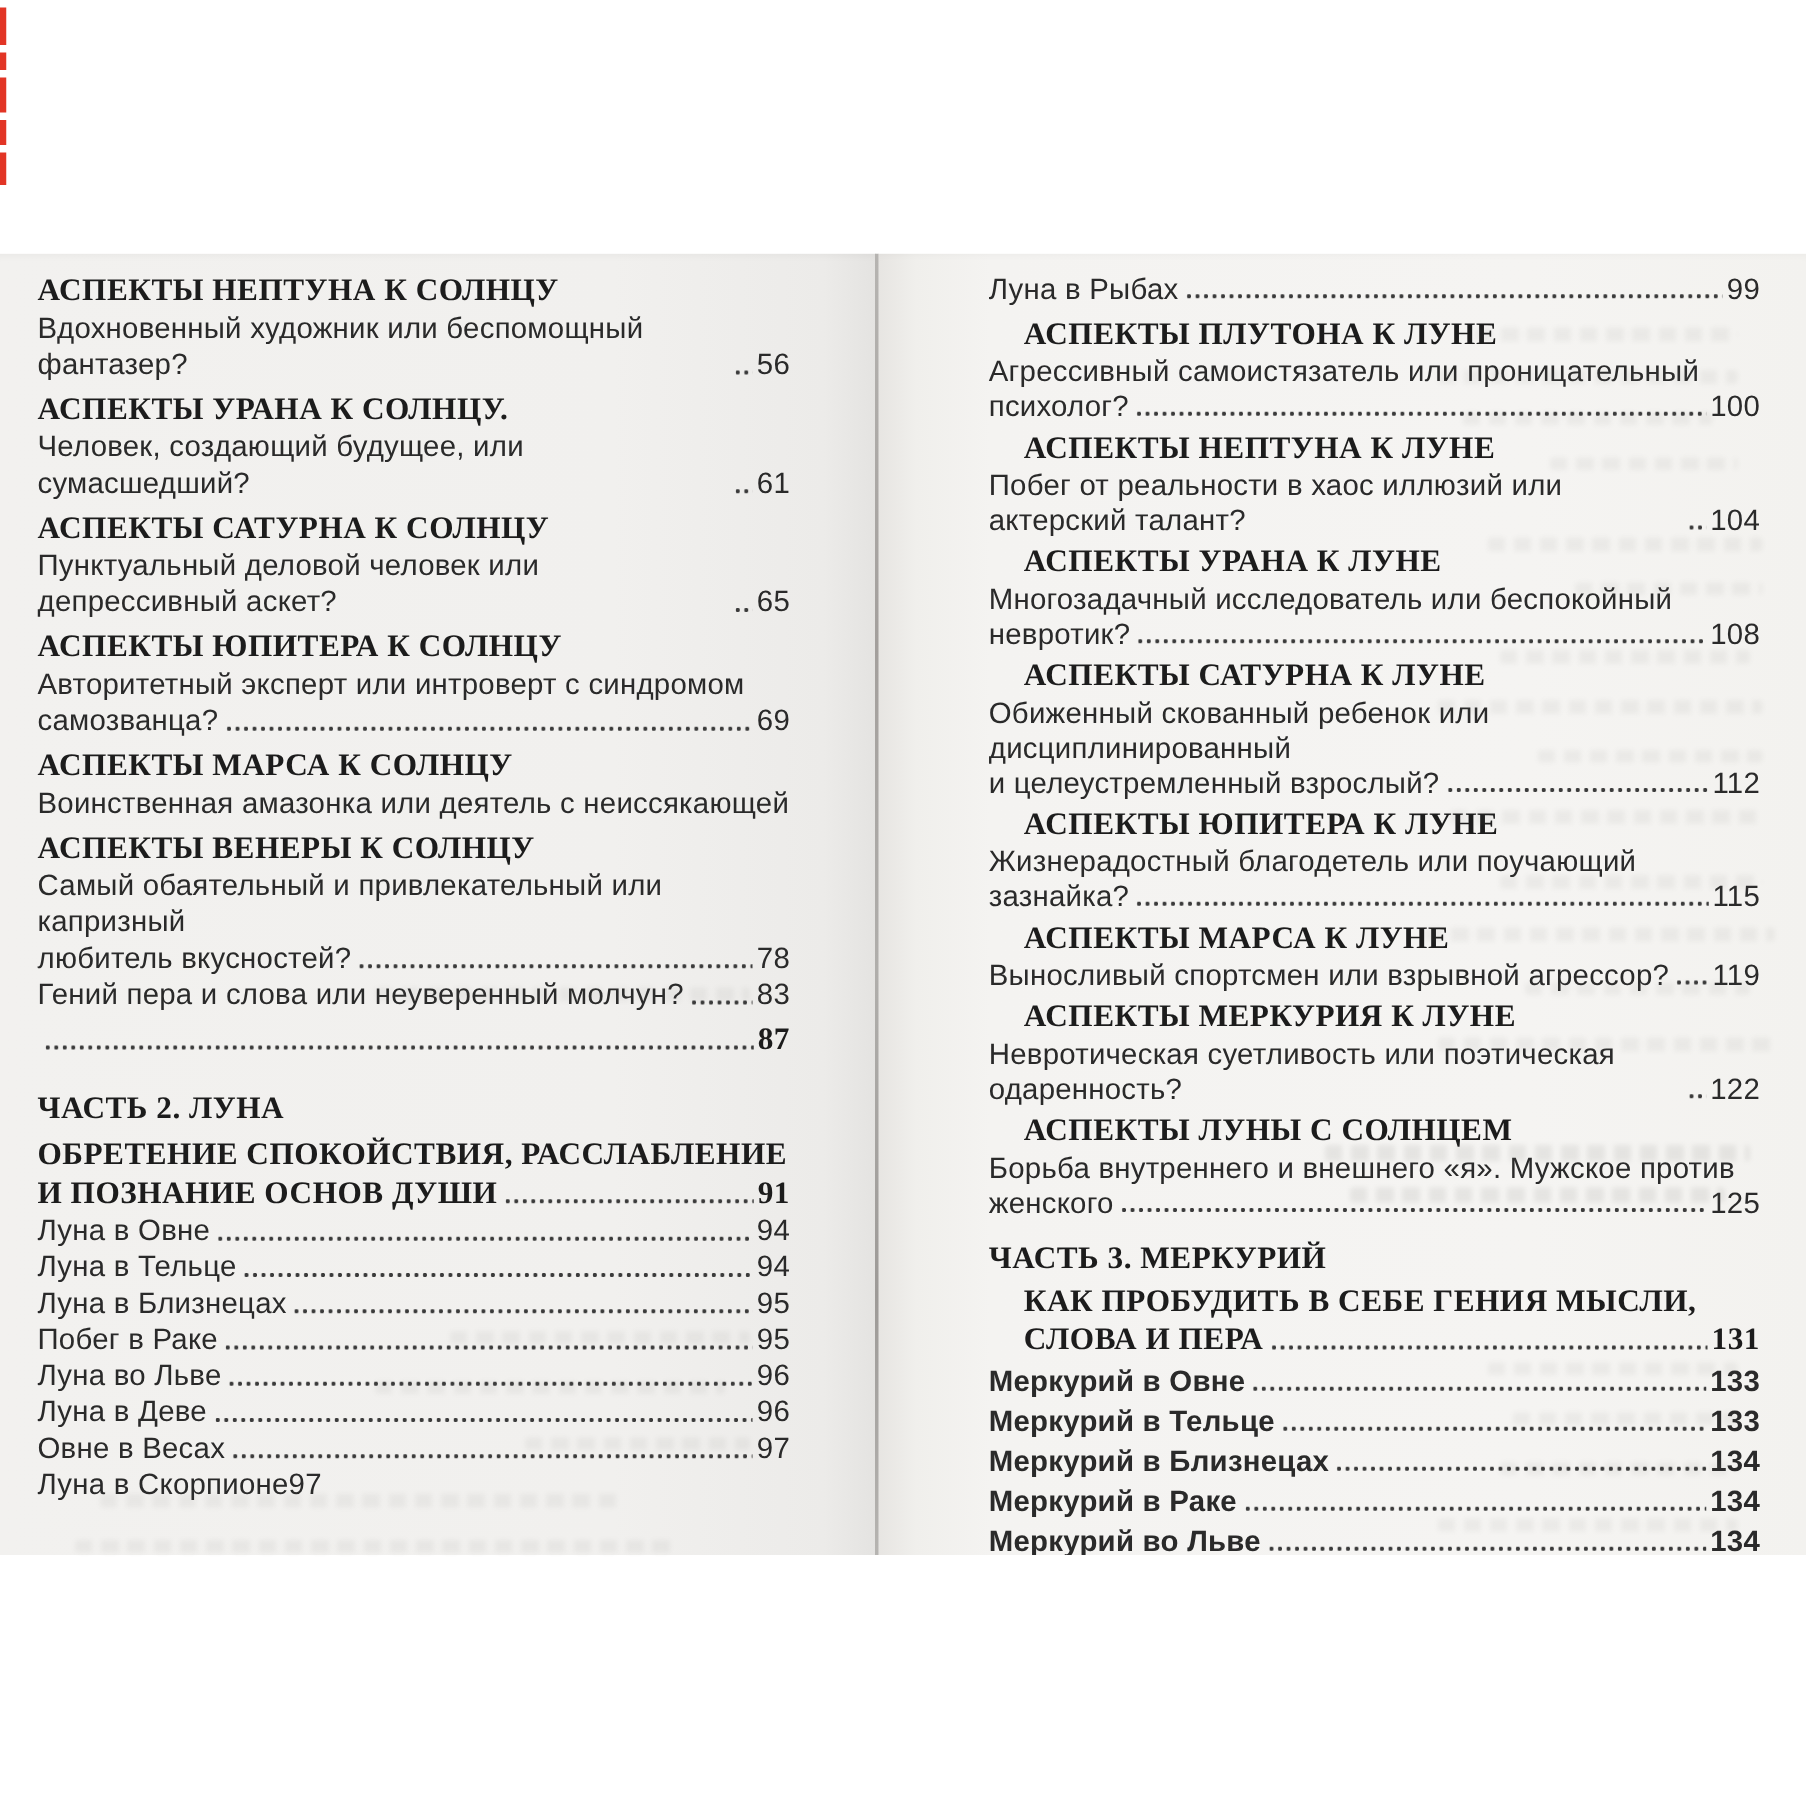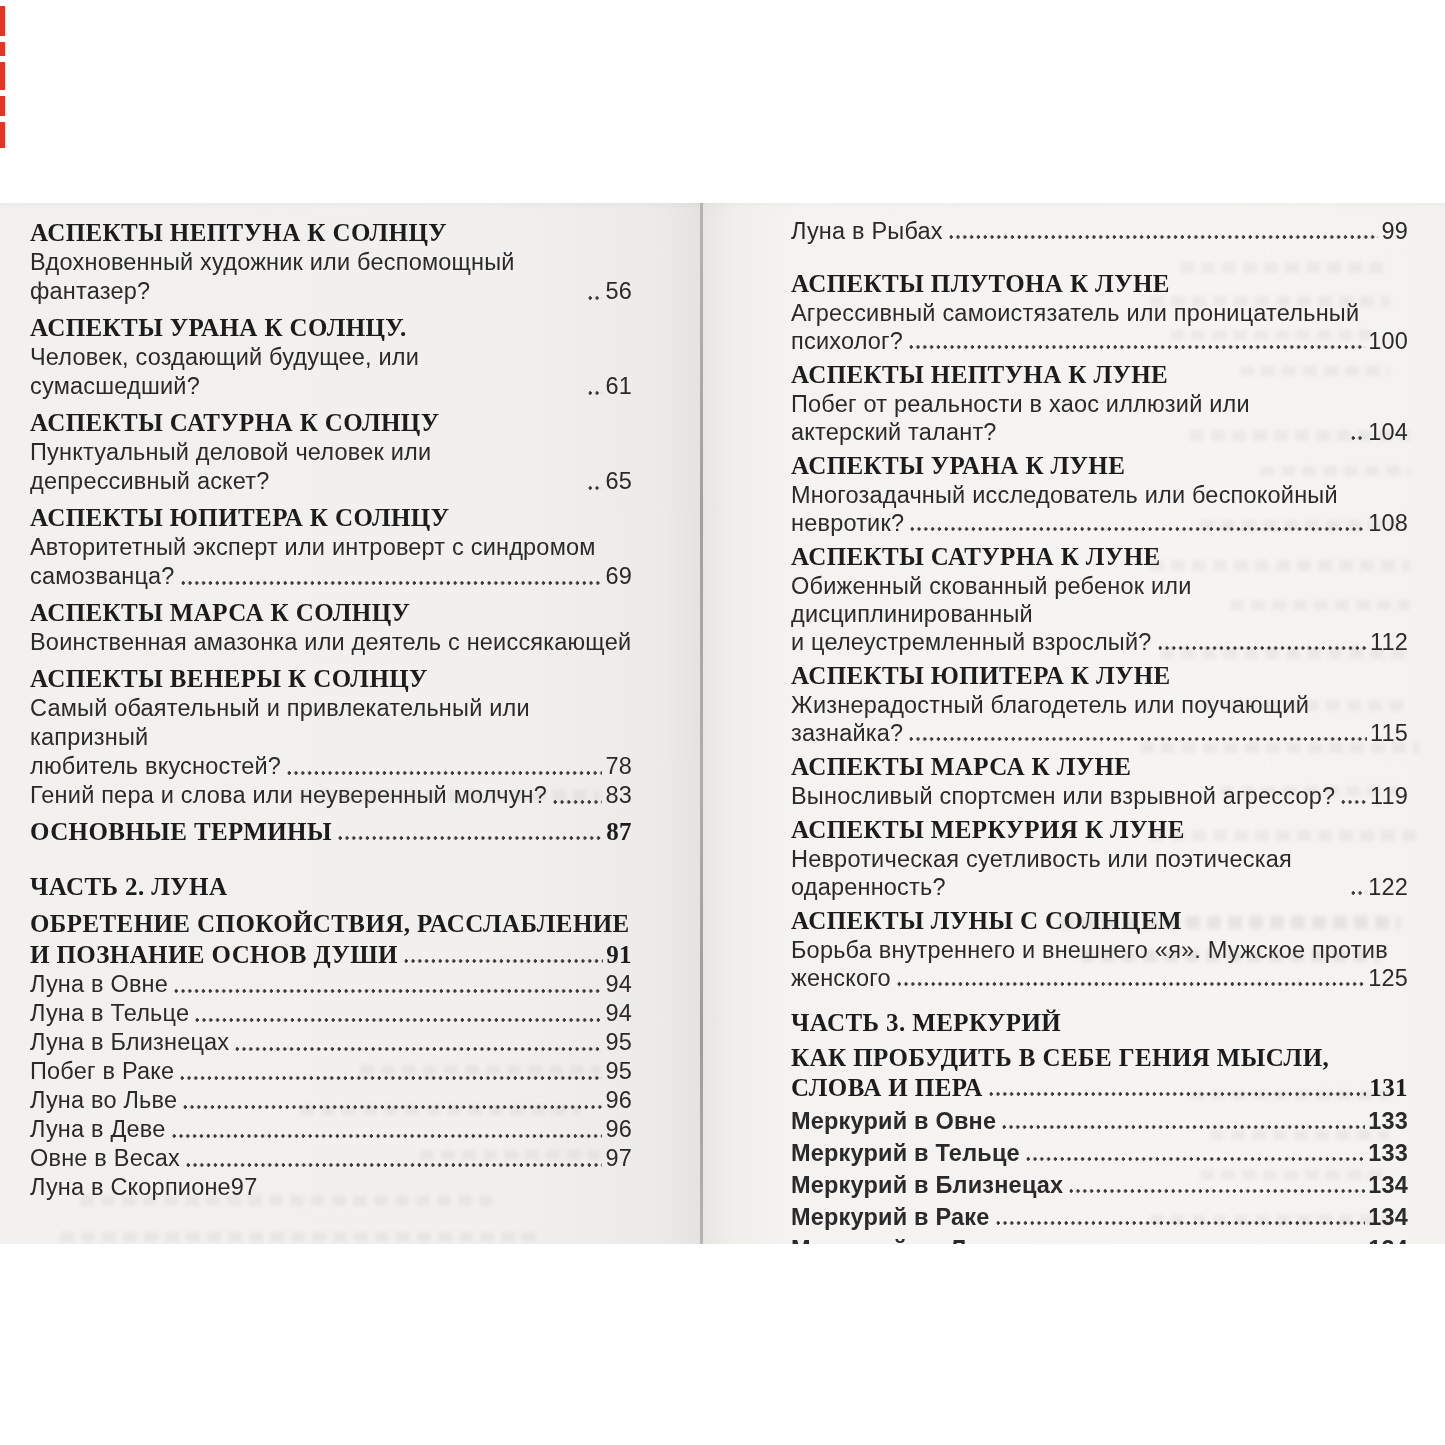--- a/index.html
+++ b/index.html
@@ -47,25 +47,25 @@
   .it-h .lead,.it-p .lead{margin-bottom:5px;}
   
   #pL .it-h .row,#pL .it-p .row{font-size:25px;line-height:31px;}
   #pL .it-e .row{font-size:23.5px;line-height:29px;}
   #pL .it-h{margin-top:6px;}
   #pL .it:first-child{margin-top:0;text-align:center;}
   #pL .it-p{margin-top:24px;}
   
   #pR .it-h .row,#pR .it-p .row{font-size:25px;line-height:30px;}
   #pR .it-e .row{font-size:23.5px;line-height:28px;}
-  #pR .it-h{margin-top:5px;}
+  #pR .it-h{margin-top:5px;margin-left:28px;}
   #pR .it:first-child{margin-top:0;}
   #pR .it-p{margin-top:16px;}
   #pR .it.sp{margin-top:4px;font-weight:bold;}
-  #pR .it.ga{margin-bottom:24px;}
+  #pR .it.ga{margin-bottom:8px;}
   
   .sm{
     position:absolute;filter:blur(2px);opacity:.07;border-radius:3px;
     background:repeating-linear-gradient(90deg,#6b6b66 0 14px,rgba(0,0,0,0) 14px 21px);
     pointer-events:none;
   }
   .sm.dk{opacity:.11;}
   .redmark{position:absolute;left:0;width:5px;background:#e23525;}
 </style>
 </head>
@@ -151,21 +151,20 @@
       </div>
       <div class="it it-e">
         <div class="row">
           <span class="txt">Гений пера и слова или неуверенный молчун?</span>
           <span class="lead"></span>
           <span class="num">83</span>
         </div>
       </div>
       <div class="it it-h">
         <div class="row">
-          <span class="txt">ОСНОВНЫЕ ТЕРМИНЫ</span>
           <span class="lead"></span>
           <span class="num">87</span>
         </div>
       </div>
       <div class="it it-p">
         <div class="row">
           <span class="txt">ЧАСТЬ 2. ЛУНА</span>
         </div>
       </div>
       <div class="it it-h">

